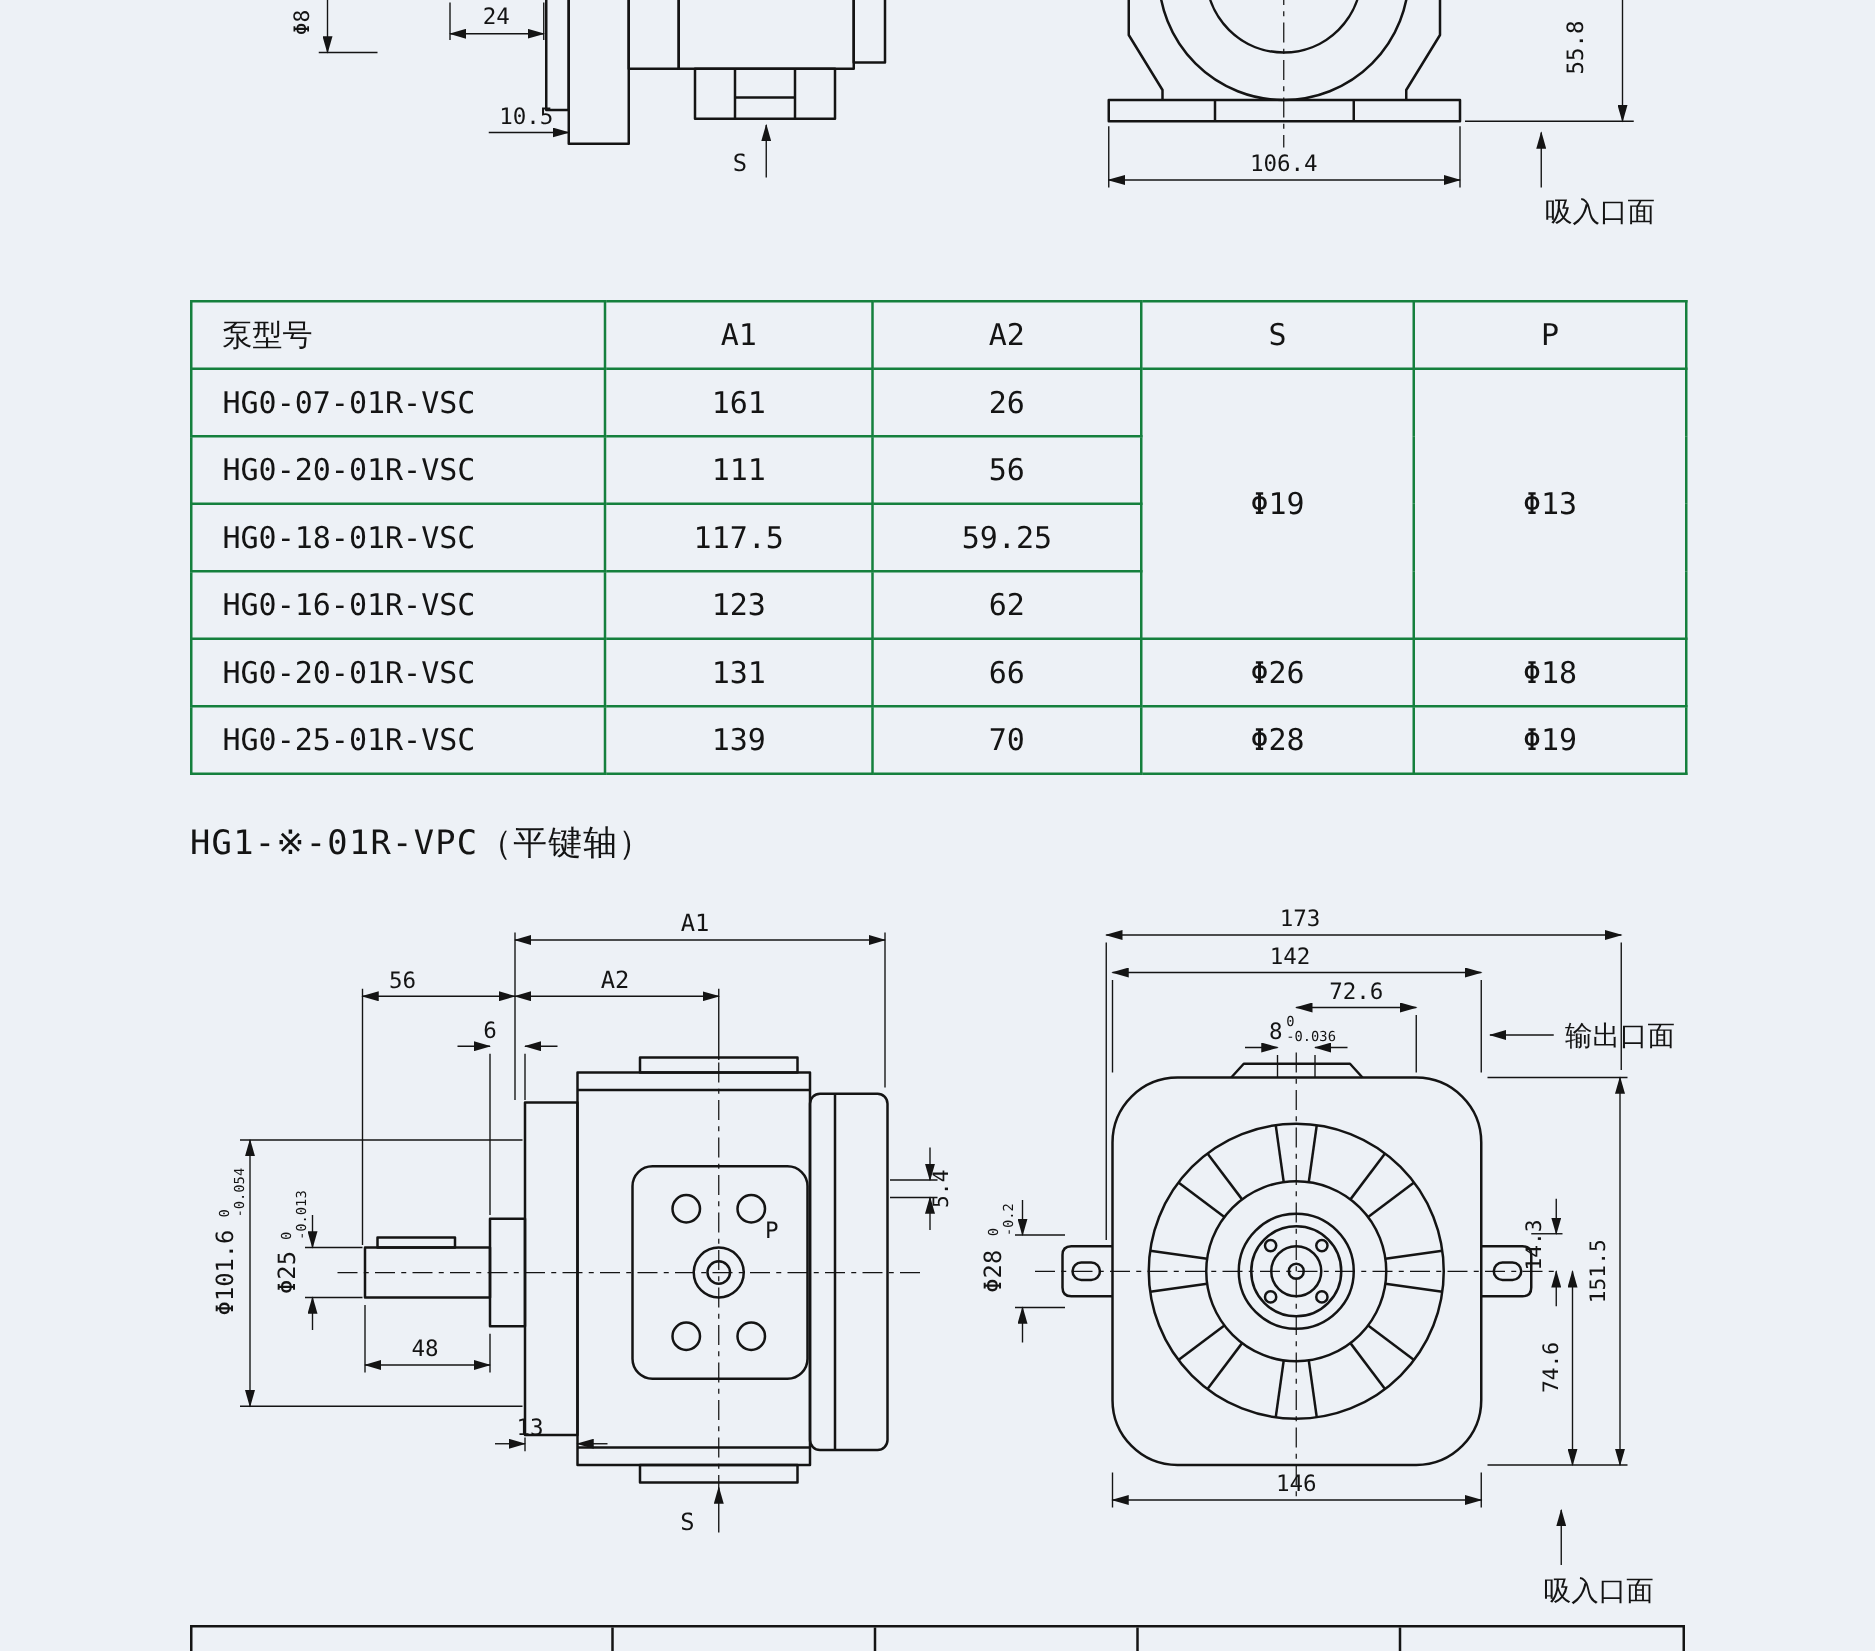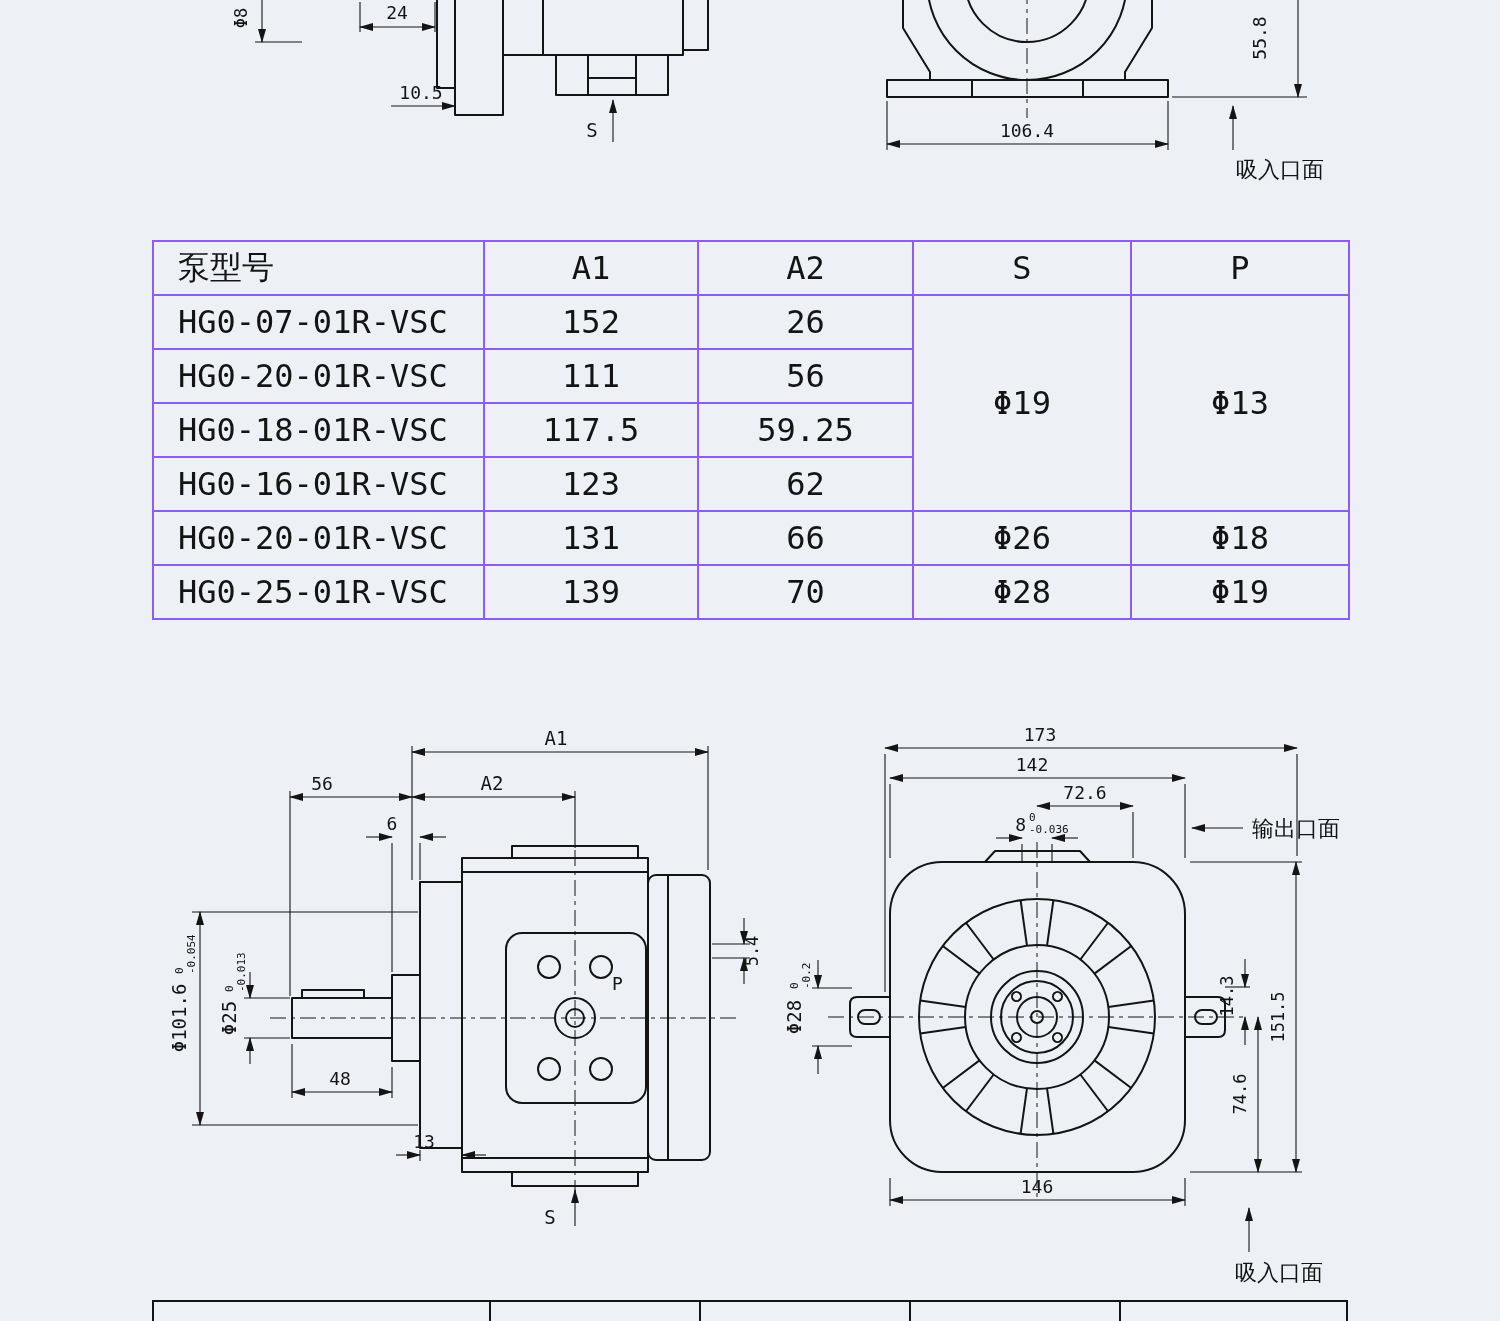--- a/index.html
+++ b/index.html
@@ -9,21 +9,21 @@
 
   
   .draw{stroke:#141414;stroke-width:2;fill:none;stroke-linejoin:round;}
   .dim line,.dim path{stroke:#141414;stroke-width:1.1;fill:none;}
   .cl{stroke:#141414;stroke-width:1;stroke-dasharray:16 5 4 5;fill:none;}
   svg text{fill:#141414;font-family:"DejaVu Sans Mono","DejaVu Sans",monospace;}
 
   
   table.spec{position:absolute;left:152px;top:240px;width:1196px;border-collapse:collapse;
              table-layout:fixed;font-family:"DejaVu Sans Mono","DejaVu Sans",monospace;}
-  table.spec th,table.spec td{border:2px solid #8b5cf6;height:52px;font-size:32px;
+  table.spec th,table.spec td{border:2px solid #15803d;height:52px;font-size:24px;
              font-weight:normal;text-align:center;padding:0;color:#141414;}
   table.spec .model{text-align:left;padding-left:24px;}
 
   .section-title{position:absolute;left:152px;top:656px;font-size:27px;letter-spacing:1px;
              font-family:"DejaVu Sans Mono","DejaVu Sans",monospace;}
 
   
   .partial-table{position:absolute;left:152px;top:1300px;width:1196px;height:40px;
              border:2px solid #141414;box-sizing:border-box;background:transparent;}
   .partial-table .vline{position:absolute;top:0;width:2px;height:100%;background:#141414;}
@@ -103,21 +103,21 @@
     <tbody>
         <tr>
       <th class="model">泵型号</th>
       <th>A1</th>
       <th>A2</th>
       <th>S</th>
       <th>P</th>
     </tr>
     <tr>
       <td class="model">HG0-07-01R-VSC</td>
-      <td>152</td>
+      <td>161</td>
       <td>26</td>
       <td rowspan="4">Φ19</td>
       <td rowspan="4">Φ13</td>
     </tr>
     <tr>
       <td class="model">HG0-20-01R-VSC</td>
       <td>111</td>
       <td>56</td>
     </tr>
     <tr>
@@ -140,20 +140,21 @@
     <tr>
       <td class="model">HG0-25-01R-VSC</td>
       <td>139</td>
       <td>70</td>
       <td>Φ28</td>
       <td>Φ19</td>
     </tr>
   </tbody>
     </table>
 
+  <div class="section-title">HG1-※-01R-VPC（平键轴）</div>
 
   <svg class="abs" style="left:0;top:700px" width="1500" height="621" viewBox="0 0 1500 621">
     <defs>
       <marker id="arrB" markerWidth="14" markerHeight="8" refX="13" refY="4" orient="auto-start-reverse" markerUnits="userSpaceOnUse">
         <path d="M0,0 L14,4 L0,8 Z" fill="#141414"></path>
       </marker>
     </defs>
 
     <g>
       <g class="draw">

